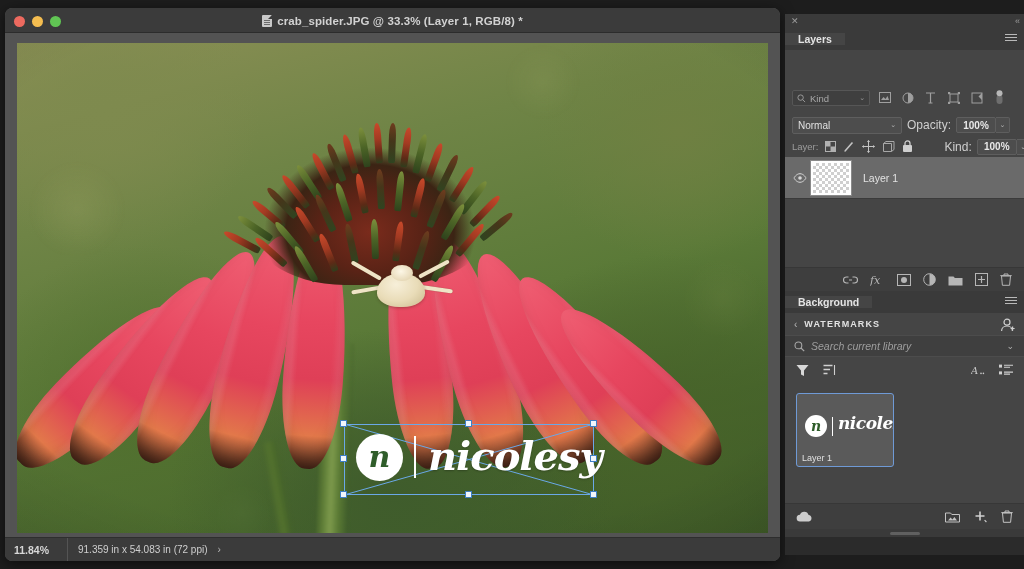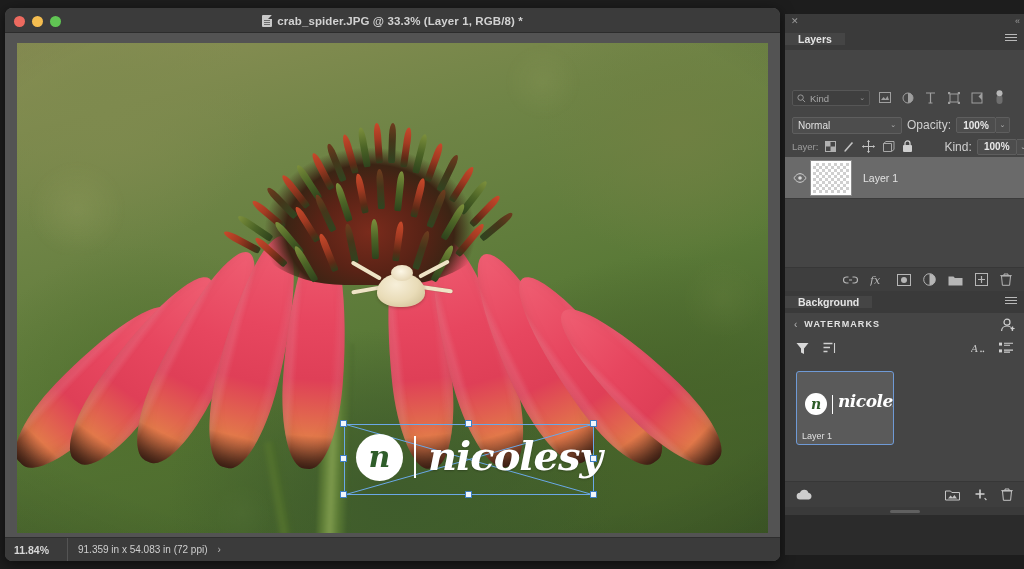--- a/index.html
+++ b/index.html
@@ -706,20 +706,28 @@
         <span class="lib-title">WATERMARKS</span>
         <div class="lib-invite">
           <svg width="16" height="16" viewBox="0 0 16 16">
             <circle cx="7" cy="5.2" r="3" fill="none" stroke="#cfcfcf" stroke-width="1.2"></circle>
             <path d="M1.6 14c0-3 2.4-5 5.4-5s5.4 2 5.4 5" fill="none" stroke="#cfcfcf" stroke-width="1.2"></path>
             <path d="M12.6 9.5v4M10.6 11.5h4" stroke="#cfcfcf" stroke-width="1.2"></path>
           </svg>
         </div>
       </div>
 
+      <div class="lib-searchrow">
+        <svg width="11" height="11" viewBox="0 0 11 11">
+          <circle cx="4.4" cy="4.4" r="3.4" fill="none" stroke="#a8a8a8" stroke-width="1.1"></circle>
+          <line x1="7" y1="7" x2="10.2" y2="10.2" stroke="#a8a8a8" stroke-width="1.2"></line>
+        </svg>
+        <span class="lib-search-text">Search current library</span>
+        <span style="position:absolute; right:10px; color:#b0b0b0; font-size:9px;">⌄</span>
+      </div>
 
       <div class="lib-toolrow">
         <div>
           <svg width="13" height="13" viewBox="0 0 13 13">
               <path d="M0.5 1h12L8 6.6V12L5 10.4V6.6z" fill="#d8d8d8"></path>
             </svg>
         </div>
         <div>
           <svg width="13" height="12" viewBox="0 0 13 12">
               <path d="M0.5 1.5h9M0.5 5.5h6.5M0.5 9.5h4" stroke="#d0d0d0" stroke-width="1.3"></path>

